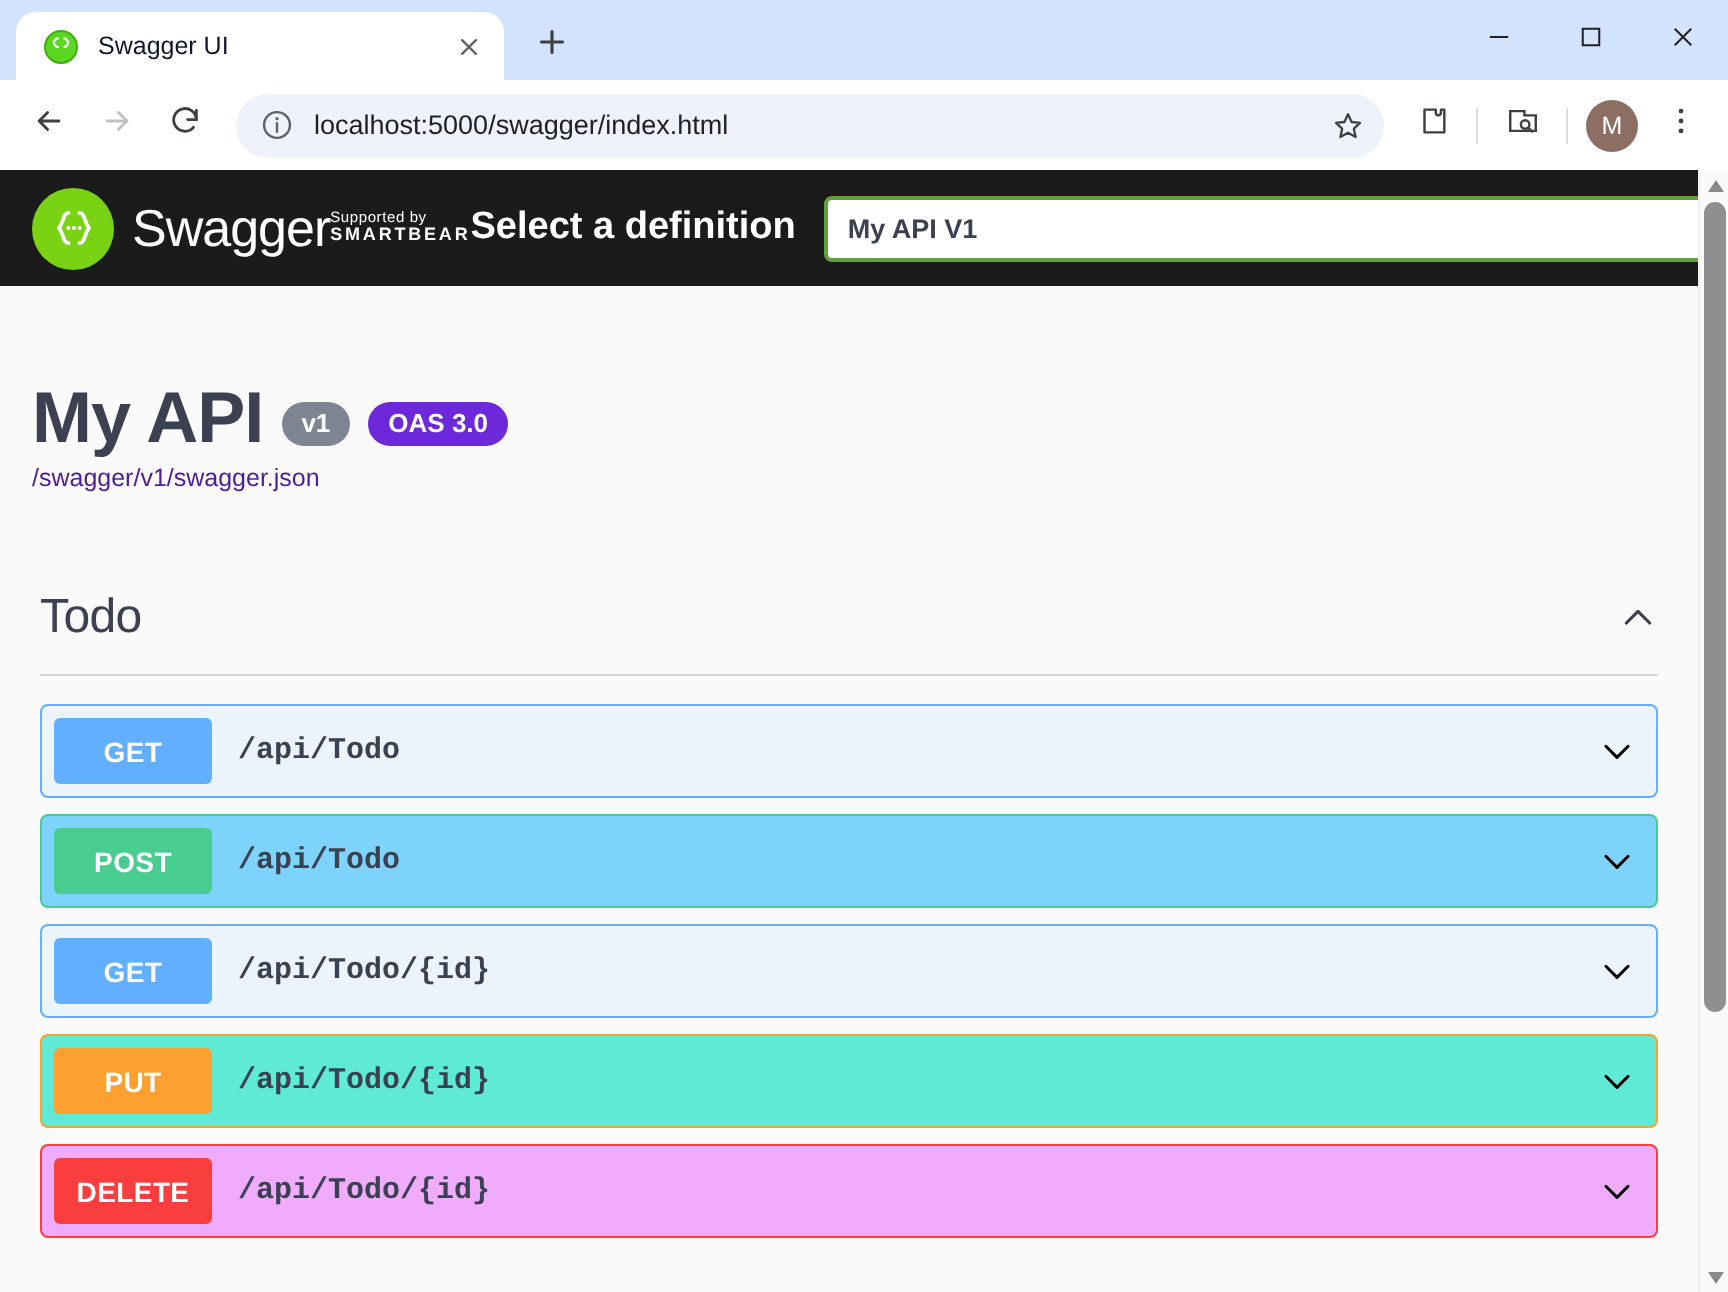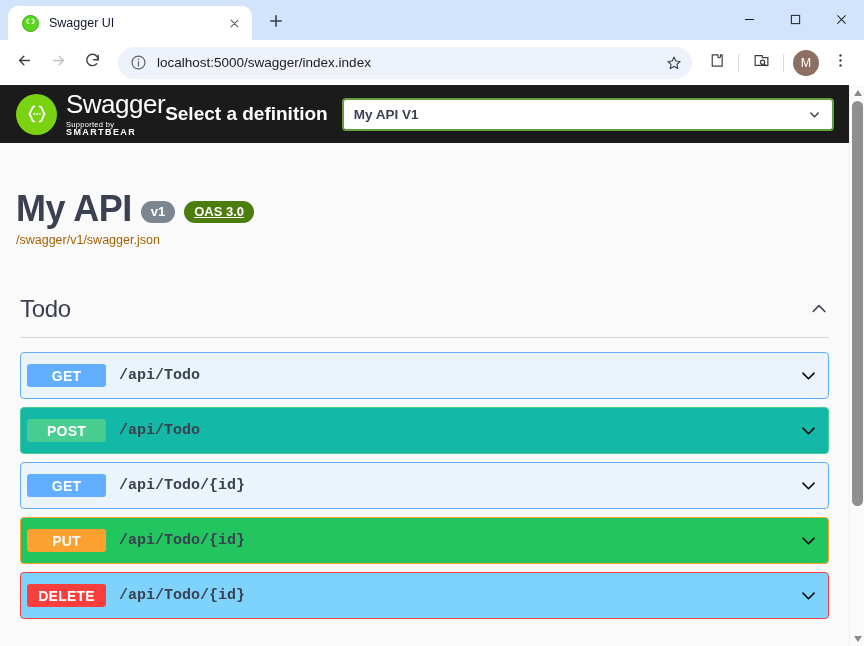--- a/index.html
+++ b/index.html
@@ -104,21 +104,21 @@
     height: 58px; background: #1b1b1b;
     display: flex; align-items: center; padding: 0 16px;
   }
   .logo-wrap { display: flex; align-items: center; gap: 9px; }
   .logo-circle {
     width: 41px; height: 41px; border-radius: 50%;
     background: #7ad312; flex: 0 0 41px;
     display: flex; align-items: center; justify-content: center;
   }
   .logo-circle svg { width: 26px; height: 26px; }
-  .logo-text { display: flex; flex-direction: column; line-height: 1; }
+  .logo-text { display: flex; flex-direction: row; line-height: 1; }
   .logo-name {
     font-size: 26px; color: #ffffff; font-weight: 400; letter-spacing: -0.5px;
   }
   .logo-sub {
     font-size: 7.5px; color: #ffffff; margin-top: 4px; letter-spacing: 0.3px;
   }
   .logo-sub b { font-size: 9px; letter-spacing: 1.4px; font-weight: 700; }
   .topbar-right {
     margin-left: auto; display: flex; align-items: center; gap: 14px;
     flex: 0 0 auto;
@@ -139,45 +139,45 @@
   .api-title-row { display: flex; align-items: center; gap: 9px; }
   .api-title {
     font-size: 36px; font-weight: 700; color: #3b4151; letter-spacing: -0.5px;
   }
   .badge-version {
     background: #7d8492; color: #ffffff; font-size: 13px; font-weight: 700;
     padding: 3px 10px; border-radius: 57px; line-height: 1.2;
     position: relative; top: 3px;
   }
   .badge-oas {
-    background: #4d7c0f; color: #ffffff; font-size: 13px; font-weight: 700;
+    background: #6d28d9; color: #ffffff; font-size: 13px; font-weight: 700;
     padding: 3px 10px; border-radius: 57px; line-height: 1.2;
-    position: relative; top: 3px; text-decoration: underline;
+    position: relative; top: 3px;
   }
   .api-url {
-    margin-top: 9px; font-size: 12.5px; color: #a16207; text-decoration: none;
+    margin-top: 9px; font-size: 12.5px; color: #4c1d95; text-decoration: none;
   }
 
   .tag-section { margin-top: 47px; padding: 0 20px; }
   .tag-header {
     display: flex; align-items: center;
     border-bottom: 1px solid #d6d6d6; padding-bottom: 14px;
   }
   .tag-name { font-size: 24px; font-weight: 400; color: #3b4151; letter-spacing: -0.3px; }
   .tag-arrow { margin-left: auto; color: #3b4151; display: flex; }
   .tag-arrow svg { width: 20px; height: 20px; }
 
   .ops { padding: 0 20px; margin-top: 14px; }
   .op {
     height: 47px; border-radius: 4px; border: 1px solid;
     display: flex; align-items: center; padding: 0 10px 0 6px;
     margin-bottom: 8px;
   }
   .op-method {
-    width: 79px; height: 23px; border-radius: 3px;
+    width: 79px; height: 33px; border-radius: 3px;
     display: flex; align-items: center; justify-content: center;
     color: #ffffff; font-size: 14px; font-weight: 700;
     font-family: "Liberation Sans", sans-serif;
     flex: 0 0 79px; letter-spacing: 0.2px;
   }
   .op-path {
     margin-left: 13px; font-family: "Liberation Mono", monospace;
     font-size: 15px; font-weight: 700; color: #3b4151;
   }
   .op-chev { margin-left: auto; color: #000000; display: flex; }
@@ -279,21 +279,21 @@
     </div>
 
     <div class="omnibox">
       <span class="omni-info">
         <svg viewBox="0 0 20 20" fill="none" stroke="currentColor" stroke-width="1.4">
           <circle cx="10" cy="10" r="7.6"></circle>
           <path d="M10 9 V14" stroke-linecap="round"></path>
           <circle cx="10" cy="6.3" r="0.95" fill="currentColor" stroke="none"></circle>
         </svg>
       </span>
-      <span class="omni-url" title="Search Google or type a URL">localhost:5000/swagger/index.index</span>
+      <span class="omni-url" title="Search Google or type a URL">localhost:5000/swagger/index.html</span>
       <span class="omni-star">
         <svg viewBox="0 0 24 24" fill="none" stroke="currentColor" stroke-width="1.7" stroke-linejoin="round">
           <path d="M12 3.2 L14.7 9 L21 9.7 L16.4 14 L17.7 20.3 L12 17.1 L6.3 20.3 L7.6 14 L3 9.7 L9.3 9 Z"></path>
         </svg>
       </span>
     </div>
 
     <div class="tb-btn">
       <span>
         <svg viewBox="0 0 24 24" fill="none" stroke="currentColor" stroke-width="1.7" stroke-linejoin="round">
@@ -381,51 +381,51 @@
         <div class="op" style="background:#ebf3fb;border-color:#61affe;">
           <span class="op-method" style="background:#61affe;">GET</span>
           <span class="op-path">/api/Todo</span>
           <span class="op-chev">
             <svg viewBox="0 0 24 24" fill="none" stroke="currentColor" stroke-width="1.9" stroke-linecap="round" stroke-linejoin="round">
                 <path d="M5 9 L12 16 L19 9"></path>
               </svg>
           </span>
         </div>
 
-        <div class="op" style="background:#14b8a6;border-color:#49cc90;">
+        <div class="op" style="background:#7dd3fc;border-color:#49cc90;">
           <span class="op-method" style="background:#49cc90;">POST</span>
           <span class="op-path">/api/Todo</span>
           <span class="op-chev">
             <svg viewBox="0 0 24 24" fill="none" stroke="currentColor" stroke-width="1.9" stroke-linecap="round" stroke-linejoin="round">
                 <path d="M5 9 L12 16 L19 9"></path>
               </svg>
           </span>
         </div>
 
         <div class="op" style="background:#ebf3fb;border-color:#61affe;">
           <span class="op-method" style="background:#61affe;">GET</span>
           <span class="op-path">/api/Todo/{id}</span>
           <span class="op-chev">
             <svg viewBox="0 0 24 24" fill="none" stroke="currentColor" stroke-width="1.9" stroke-linecap="round" stroke-linejoin="round">
                 <path d="M5 9 L12 16 L19 9"></path>
               </svg>
           </span>
         </div>
 
-        <div class="op" style="background:#22c55e;border-color:#fca130;">
+        <div class="op" style="background:#5eead4;border-color:#fca130;">
           <span class="op-method" style="background:#fca130;">PUT</span>
           <span class="op-path">/api/Todo/{id}</span>
           <span class="op-chev">
             <svg viewBox="0 0 24 24" fill="none" stroke="currentColor" stroke-width="1.9" stroke-linecap="round" stroke-linejoin="round">
                 <path d="M5 9 L12 16 L19 9"></path>
               </svg>
           </span>
         </div>
 
-        <div class="op" style="background:#7dd3fc;border-color:#f93e3e;">
+        <div class="op" style="background:#f0abfc;border-color:#f93e3e;">
           <span class="op-method" style="background:#f93e3e;">DELETE</span>
           <span class="op-path">/api/Todo/{id}</span>
           <span class="op-chev">
             <svg viewBox="0 0 24 24" fill="none" stroke="currentColor" stroke-width="1.9" stroke-linecap="round" stroke-linejoin="round">
                 <path d="M5 9 L12 16 L19 9"></path>
               </svg>
           </span>
         </div>
 
       </div>

